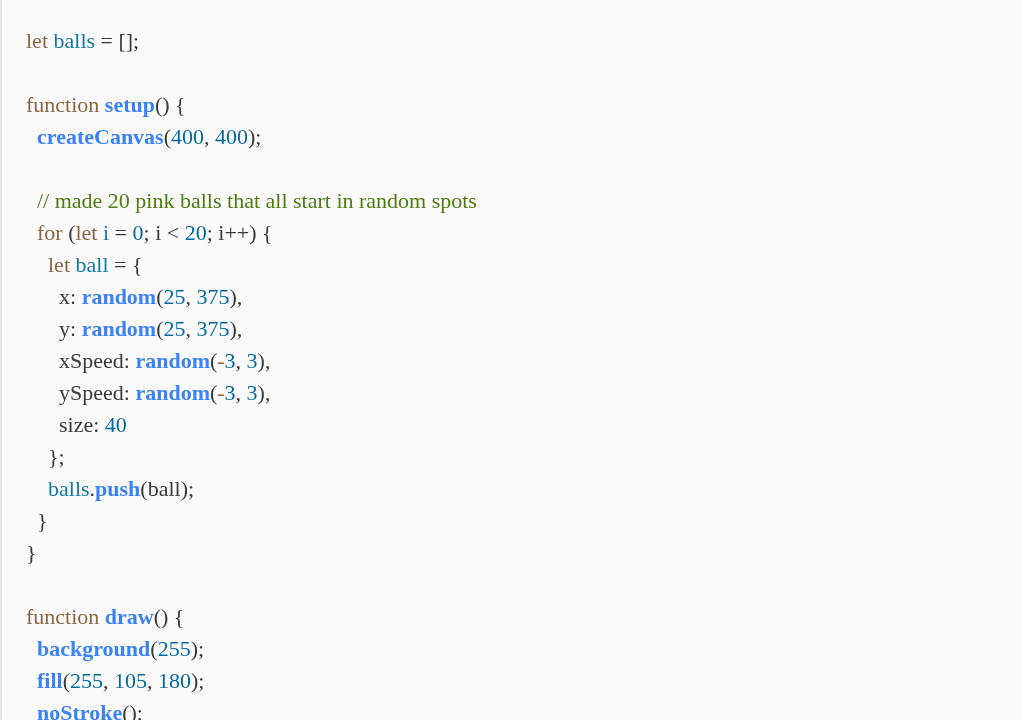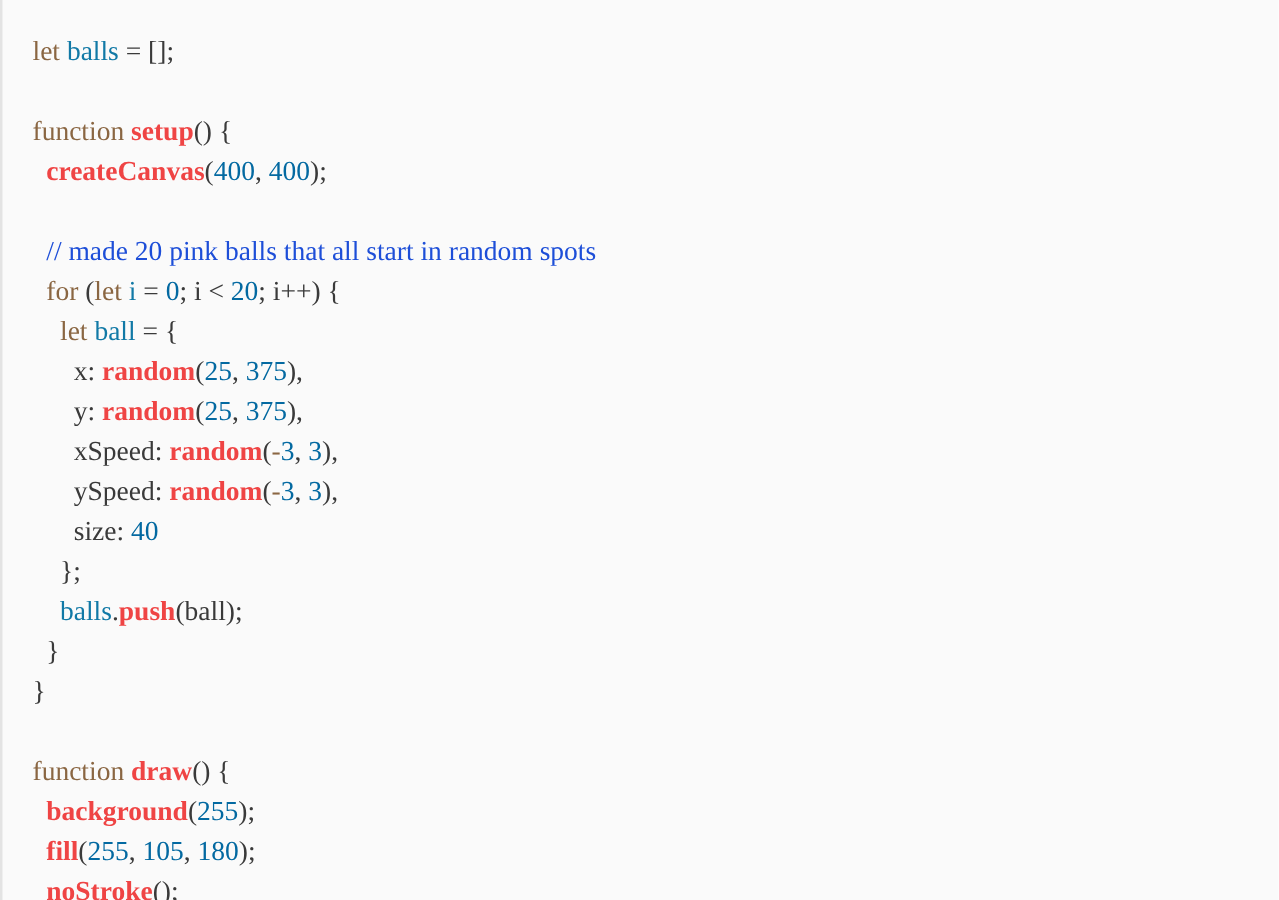--- a/index.html
+++ b/index.html
@@ -34,23 +34,23 @@
     display: block;
     height: 32px;
     white-space: pre;
   }
 
   
   .tok-plain    { color: #3a3a3a; }
   .tok-keyword  { color: #8a6642; }
   .tok-operator { color: #8a6642; }
   .tok-var      { color: #1179a6; }
-  .tok-func     { color: #ef4444; font-weight: bold; }
+  .tok-func     { color: #3b82f6; font-weight: bold; }
   .tok-number   { color: #0369a1; }
-  .tok-comment  { color: #1d4ed8; }
+  .tok-comment  { color: #4d7c0f; }
   .tok-punct    { color: #3a3a3a; }
 </style>
 </head>
 <body>
 
 <div id="editor-pane">
   <pre id="code-block"><span class="code-line"><span class="tok-keyword">let</span><span class="tok-plain"> </span><span class="tok-var">balls</span><span class="tok-punct"> = [];</span></span><span class="code-line">&nbsp;</span><span class="code-line"><span class="tok-keyword">function</span><span class="tok-plain"> </span><span class="tok-func">setup</span><span class="tok-punct">() {</span></span><span class="code-line"><span class="tok-plain">  </span><span class="tok-func">createCanvas</span><span class="tok-punct">(</span><span class="tok-number">400</span><span class="tok-punct">, </span><span class="tok-number">400</span><span class="tok-punct">);</span></span><span class="code-line">&nbsp;</span><span class="code-line"><span class="tok-plain">  </span><span class="tok-comment">// made 20 pink balls that all start in random spots</span></span><span class="code-line"><span class="tok-plain">  </span><span class="tok-keyword">for</span><span class="tok-punct"> (</span><span class="tok-keyword">let</span><span class="tok-plain"> </span><span class="tok-var">i</span><span class="tok-punct"> = </span><span class="tok-number">0</span><span class="tok-punct">; i &lt; </span><span class="tok-number">20</span><span class="tok-punct">; i++) {</span></span><span class="code-line"><span class="tok-plain">    </span><span class="tok-keyword">let</span><span class="tok-plain"> </span><span class="tok-var">ball</span><span class="tok-punct"> = {</span></span><span class="code-line"><span class="tok-punct">      x: </span><span class="tok-func">random</span><span class="tok-punct">(</span><span class="tok-number">25</span><span class="tok-punct">, </span><span class="tok-number">375</span><span class="tok-punct">),</span></span><span class="code-line"><span class="tok-punct">      y: </span><span class="tok-func">random</span><span class="tok-punct">(</span><span class="tok-number">25</span><span class="tok-punct">, </span><span class="tok-number">375</span><span class="tok-punct">),</span></span><span class="code-line"><span class="tok-punct">      xSpeed: </span><span class="tok-func">random</span><span class="tok-punct">(</span><span class="tok-operator">-</span><span class="tok-number">3</span><span class="tok-punct">, </span><span class="tok-number">3</span><span class="tok-punct">),</span></span><span class="code-line"><span class="tok-punct">      ySpeed: </span><span class="tok-func">random</span><span class="tok-punct">(</span><span class="tok-operator">-</span><span class="tok-number">3</span><span class="tok-punct">, </span><span class="tok-number">3</span><span class="tok-punct">),</span></span><span class="code-line"><span class="tok-punct">      size: </span><span class="tok-number">40</span></span><span class="code-line"><span class="tok-punct">    };</span></span><span class="code-line"><span class="tok-plain">    </span><span class="tok-var">balls</span><span class="tok-punct">.</span><span class="tok-func">push</span><span class="tok-punct">(ball);</span></span><span class="code-line"><span class="tok-punct">  }</span></span><span class="code-line"><span class="tok-punct">}</span></span><span class="code-line">&nbsp;</span><span class="code-line"><span class="tok-keyword">function</span><span class="tok-plain"> </span><span class="tok-func">draw</span><span class="tok-punct">() {</span></span><span class="code-line"><span class="tok-plain">  </span><span class="tok-func">background</span><span class="tok-punct">(</span><span class="tok-number">255</span><span class="tok-punct">);</span></span><span class="code-line"><span class="tok-plain">  </span><span class="tok-func">fill</span><span class="tok-punct">(</span><span class="tok-number">255</span><span class="tok-punct">, </span><span class="tok-number">105</span><span class="tok-punct">, </span><span class="tok-number">180</span><span class="tok-punct">);</span></span><span class="code-line"><span class="tok-plain">  </span><span class="tok-func">noStroke</span><span class="tok-punct">();</span></span></pre>
 </div>
 
 </body></html>

